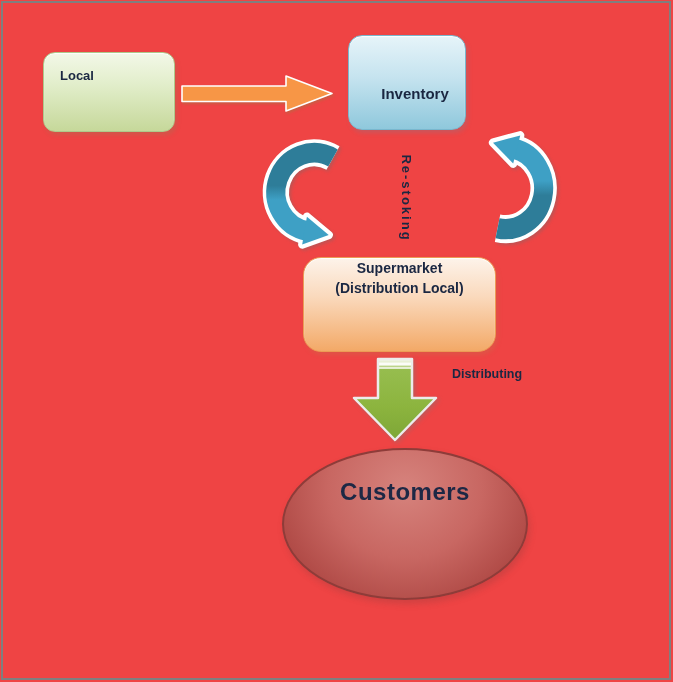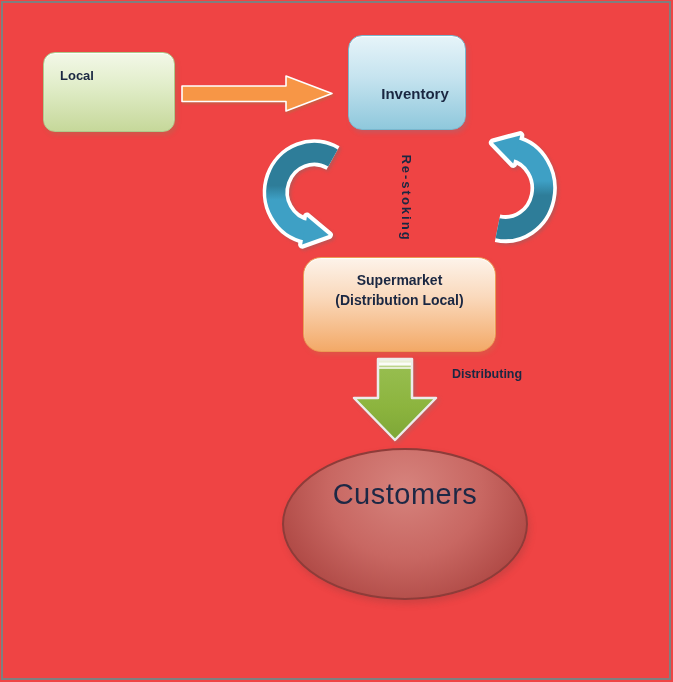--- a/index.html
+++ b/index.html
@@ -30,32 +30,32 @@
     box-shadow: inset 0 1px 1px rgba(255,255,255,.9), 2px 3px 4px rgba(100,140,160,.25);
     display:flex; align-items:center; justify-content:center; padding-top:22px;
   }
   .inventory .node-text { font-size:15px;margin-left:16px; }
 
   .supermarket {
     left:303px; top:257px; width:193px; height:95px;
     border:1px solid #ec9b55; border-radius:18px;
     background:linear-gradient(180deg,#fdf3ea 0%,#fad9bc 42%,#f3a967 100%);
     box-shadow: inset 0 1px 1px rgba(255,255,255,.9), 2px 3px 4px rgba(180,130,80,.25);
-    text-align:center; padding-top:12px;
+    text-align:center; 
   }
   .supermarket .node-text { font-size:14px; line-height:20px; }
 
   .customers {
     left:282px; top:448px; width:246px; height:152px;
     border:2px solid #8e3c39; border-radius:50%;
     background:radial-gradient(ellipse at 50% 26%, #d6837d 0%, #c86762 45%, #b04a46 78%, #993b38 100%);
     box-shadow: 2px 4px 6px rgba(120,60,60,.25);
     text-align:center; padding-top:28px; 
   }
-  .customers .node-text { font-size:29px; font-weight:normal; color:#1d2845; letter-spacing:.5px; }
+  .customers .node-text { font-size:24px; font-weight:bold; color:#1d2845; letter-spacing:.5px; }
 
   .svg-abs { position:absolute; overflow:visible; }
   .supply-arrow { left:180px; top:70px; filter:drop-shadow(1px 2px 1px rgba(165,115,65,.5)); }
   .cycle-left  { left:263px; top:134px; filter:drop-shadow(2px 2px 1.5px rgba(110,110,110,.35)); }
   .cycle-right { left:456px; top:127px; filter:drop-shadow(2px 2px 1.5px rgba(110,110,110,.35)); }
   .dist-arrow  { left:352px; top:356px; filter:drop-shadow(2px 2px 2px rgba(120,120,120,.4)); }
 
   .label { position:absolute; color:#1a2742; font-weight:bold; }
   .restocking {
     left:356px; top:190px; width:100px; height:16px; text-align:center;

